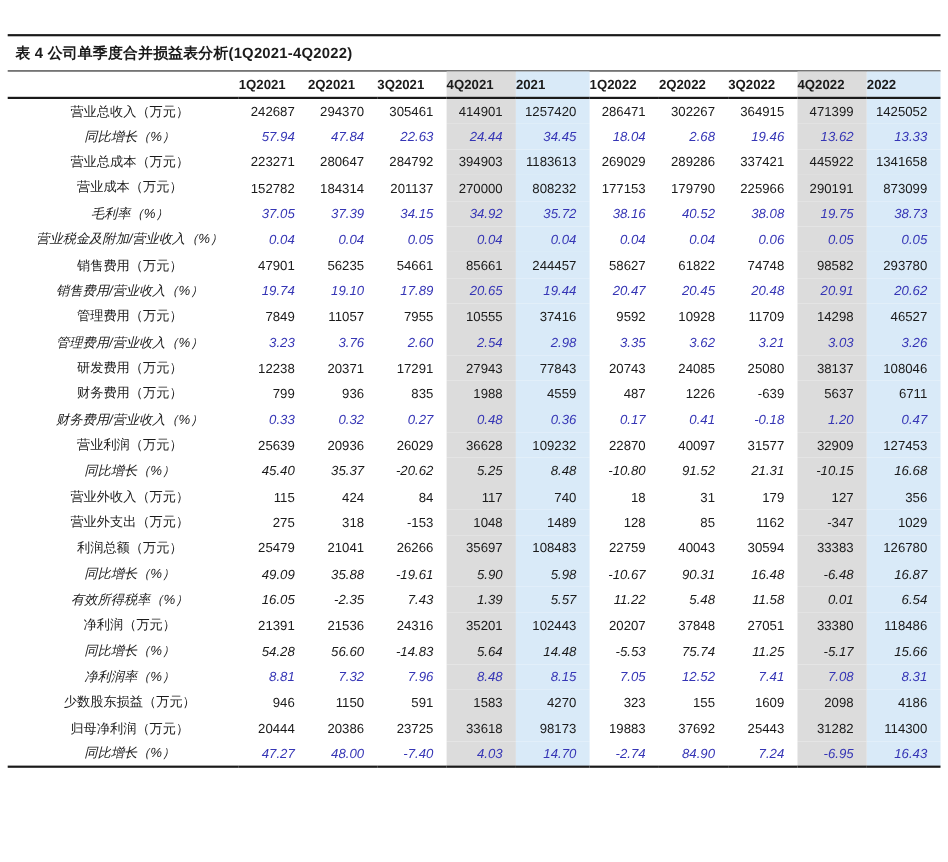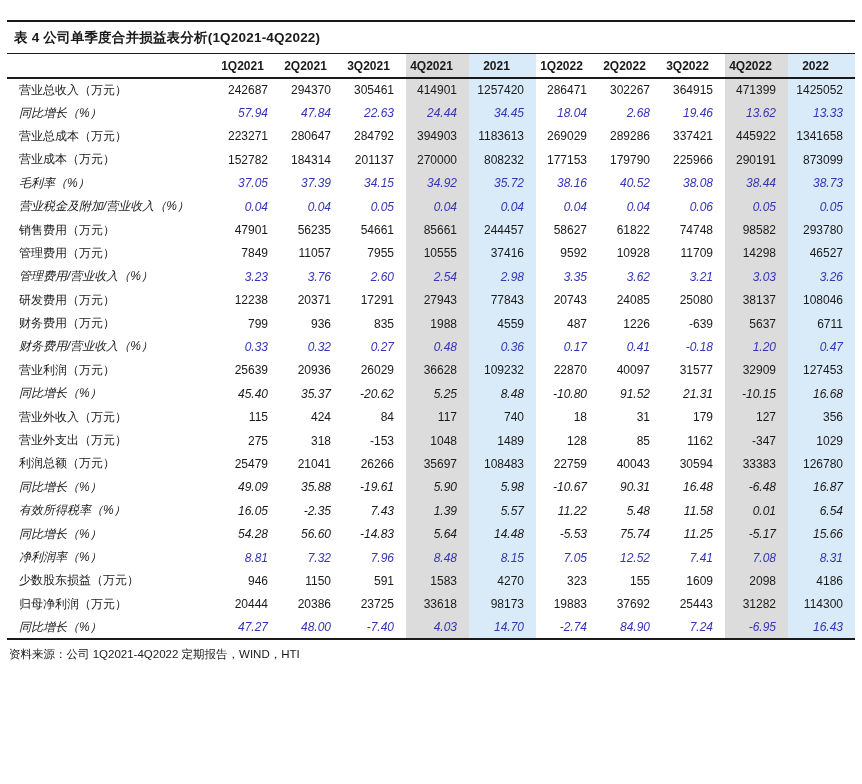--- a/index.html
+++ b/index.html
@@ -9,45 +9,45 @@
     --blue-bg:#d9eaf8;
     --rule:#1a1a1a;
   }
   *{box-sizing:border-box;}
   html,body{margin:0;padding:0;}
   body{
     width:862px;height:784px;background:#ffffff;
     font-family:"Liberation Sans","DejaVu Sans",sans-serif;
     color:var(--text);
   }
-  .report{width:848px;margin:20px 0 0 7px;}
+  .report{width:848px;margin:31px 0 0 7px;}
   .title-bar{
     border-top:2px solid var(--rule);
     border-bottom:1px solid var(--rule);
     font-weight:bold;font-size:13.5px;
     padding:7px 2px 6px 7px;
     letter-spacing:.2px;
   }
   table.fin{
     border-collapse:collapse;table-layout:fixed;width:848px;
     font-size:12px;
   }
   table.fin col{width:63px;}
   table.fin col.label-col{width:210px;}
   table.fin col:nth-child(6),table.fin col:nth-child(11){width:67px;}
   table.fin th{
-    font-weight:bold;text-align:center;padding:0 12px 0 0;height:24px;
+    font-weight:bold;text-align:left;padding:0 12px 0 0;height:24px;
     border-bottom:2px solid var(--rule);font-size:12px;white-space:nowrap;
   }
   table.fin th.corner{padding:0;}
   table.fin td{
     height:23.4px;text-align:right;padding:0 12px 0 0;
     white-space:nowrap;vertical-align:middle;
   }
-  table.fin td.label{text-align:left;padding:0 0 0 12px;}
+  table.fin td.label{text-align:center;padding:0 0 0 12px;}
   table.fin tr:last-child td{border-bottom:2px solid var(--rule);}
   .hl-gray{background:var(--gray-bg);}
   .hl-blue{background:var(--blue-bg);}
   tr.style-blue-italic td{font-style:italic;}
   tr.style-blue-italic td.val{color:var(--blue-text);}
   tr.style-black-italic td{font-style:italic;}
   .source-note{
     font-size:11.5px;padding:7px 0 0 2px;color:var(--text);
   }
 </style>
@@ -141,21 +141,21 @@
         <tr class="style-blue-italic">
           <td class="label">毛利率（%）</td>
           <td class="val">37.05</td>
           <td class="val">37.39</td>
           <td class="val">34.15</td>
           <td class="val hl-gray">34.92</td>
           <td class="val hl-blue">35.72</td>
           <td class="val">38.16</td>
           <td class="val">40.52</td>
           <td class="val">38.08</td>
-          <td class="val hl-gray">38.44</td>
+          <td class="val hl-gray">19.75</td>
           <td class="val hl-blue">38.73</td>
         </tr>
         <tr class="style-blue-italic">
           <td class="label">营业税金及附加/营业收入（%）</td>
           <td class="val">0.04</td>
           <td class="val">0.04</td>
           <td class="val">0.05</td>
           <td class="val hl-gray">0.04</td>
           <td class="val hl-blue">0.04</td>
           <td class="val">0.04</td>
@@ -169,20 +169,33 @@
           <td class="val">47901</td>
           <td class="val">56235</td>
           <td class="val">54661</td>
           <td class="val hl-gray">85661</td>
           <td class="val hl-blue">244457</td>
           <td class="val">58627</td>
           <td class="val">61822</td>
           <td class="val">74748</td>
           <td class="val hl-gray">98582</td>
           <td class="val hl-blue">293780</td>
+        </tr>
+        <tr class="style-blue-italic">
+          <td class="label">销售费用/营业收入（%）</td>
+          <td class="val">19.74</td>
+          <td class="val">19.10</td>
+          <td class="val">17.89</td>
+          <td class="val hl-gray">20.65</td>
+          <td class="val hl-blue">19.44</td>
+          <td class="val">20.47</td>
+          <td class="val">20.45</td>
+          <td class="val">20.48</td>
+          <td class="val hl-gray">20.91</td>
+          <td class="val hl-blue">20.62</td>
         </tr>
         <tr class="style-normal">
           <td class="label">管理费用（万元）</td>
           <td class="val">7849</td>
           <td class="val">11057</td>
           <td class="val">7955</td>
           <td class="val hl-gray">10555</td>
           <td class="val hl-blue">37416</td>
           <td class="val">9592</td>
           <td class="val">10928</td>
@@ -326,20 +339,33 @@
           <td class="val">-2.35</td>
           <td class="val">7.43</td>
           <td class="val hl-gray">1.39</td>
           <td class="val hl-blue">5.57</td>
           <td class="val">11.22</td>
           <td class="val">5.48</td>
           <td class="val">11.58</td>
           <td class="val hl-gray">0.01</td>
           <td class="val hl-blue">6.54</td>
         </tr>
+        <tr class="style-normal">
+          <td class="label">净利润（万元）</td>
+          <td class="val">21391</td>
+          <td class="val">21536</td>
+          <td class="val">24316</td>
+          <td class="val hl-gray">35201</td>
+          <td class="val hl-blue">102443</td>
+          <td class="val">20207</td>
+          <td class="val">37848</td>
+          <td class="val">27051</td>
+          <td class="val hl-gray">33380</td>
+          <td class="val hl-blue">118486</td>
+        </tr>
         <tr class="style-black-italic">
           <td class="label">同比增长（%）</td>
           <td class="val">54.28</td>
           <td class="val">56.60</td>
           <td class="val">-14.83</td>
           <td class="val hl-gray">5.64</td>
           <td class="val hl-blue">14.48</td>
           <td class="val">-5.53</td>
           <td class="val">75.74</td>
           <td class="val">11.25</td>
@@ -393,14 +419,13 @@
           <td class="val hl-gray">4.03</td>
           <td class="val hl-blue">14.70</td>
           <td class="val">-2.74</td>
           <td class="val">84.90</td>
           <td class="val">7.24</td>
           <td class="val hl-gray">-6.95</td>
           <td class="val hl-blue">16.43</td>
         </tr>
       </tbody>
     </table>
-  <div class="source-note">资料来源：公司 1Q2021-4Q2022 定期报告，WIND，HTI</div>
 </div>
 
 </body></html>

